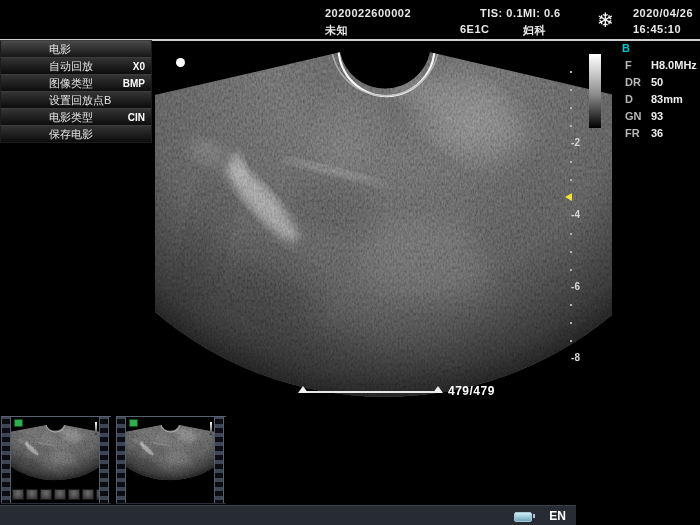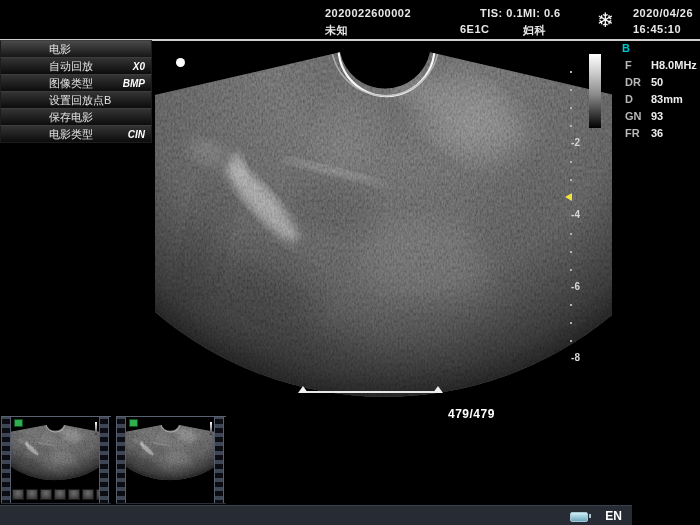--- a/index.html
+++ b/index.html
@@ -14,21 +14,21 @@
   
   #cine-menu{position:absolute;left:0;top:41px;width:152px;}
   .menu-row{
     position:relative;height:15px;padding:1px 6px 0 8px;
     background:linear-gradient(#343434,#0c0c0c);
     border:1px solid #1c1c1c;border-top-color:#3d3d3d;margin-top:-1px;
     display:flex;justify-content:space-between;align-items:center;
   }
   .menu-row.hdr{background:linear-gradient(#4a4a4a,#161616);}
   .ml{font-size:11px;color:#e4e4e4;padding-left:40px;}
-  .mv{font-size:10px;font-weight:bold;color:#fff;font-style:italic;}
+  .mv{font-size:10px;font-weight:bold;color:#fff;}
   
   #mode-label{position:absolute;left:622px;top:42px;font-size:11px;font-weight:bold;color:#00c8d2;}
   #param-panel{position:absolute;left:625px;top:59px;width:72px;}
   .prow{display:flex;height:17px;font-size:11px;font-weight:bold;}
   .pl{width:26px;color:#b8b8b8;}
   .pv{color:#ececec;}
   
   #graybar{position:absolute;left:589px;top:54px;width:12px;height:74px;
     background:linear-gradient(#ffffff,#cdcdcd 25%,#8a8a8a 55%,#2e2e2e 85%,#000);}
   
@@ -38,34 +38,34 @@
   #focus-marker{position:absolute;left:9px;width:0;height:0;
     border-top:4px solid transparent;border-bottom:4px solid transparent;
     border-right:7px solid #f2e33a;}
   
   #probe-dot{position:absolute;left:176px;top:58px;width:9px;height:9px;border-radius:50%;background:#fff;}
   
   #cine-bar{position:absolute;left:290px;top:381px;width:230px;height:20px;}
   #cine-line{position:absolute;left:12px;top:10px;width:138px;height:2px;background:#e8e8e8;}
   .cine-tri{position:absolute;top:5px;width:0;height:0;
     border-left:5px solid transparent;border-right:5px solid transparent;border-bottom:7px solid #f0f0f0;}
-  #cine-frames{position:absolute;left:158px;top:3px;font-size:12px;font-weight:bold;color:#fff;letter-spacing:0.5px;margin-top:23px;}
+  #cine-frames{position:absolute;left:158px;top:3px;font-size:12px;font-weight:bold;color:#fff;letter-spacing:0.5px;}
   
   .thumb{position:absolute;top:416px;width:110px;height:86px;background:#000;
     border-top:1px solid #5a6170;border-bottom:1px solid #2a2f3a;display:flex;}
   .sprocket{width:10px;background:
     repeating-linear-gradient(#3e4654 0 2px, #0b0d12 2px 7px, #3e4654 7px 9px) ;
     background-color:#3e4654;border-left:1px solid #555d6e;border-right:1px solid #555d6e;box-sizing:border-box;}
   .thumb-inner{position:relative;width:88px;background:#000;overflow:hidden;}
   .mini-badge{position:absolute;left:3px;top:2px;width:7px;height:6px;background:#2fae4f;border:1px solid #0d4f21;}
   .mini-graybar{position:absolute;right:2px;top:5px;width:2px;height:13px;background:linear-gradient(#fff,#333);}
   .mini-strip{position:absolute;left:1px;bottom:3px;display:flex;gap:2px;}
   .mini-strip span{width:10px;height:9px;background:radial-gradient(circle at 50% 35%, #6e6e6e, #2c2c2c);border:1px solid #1a1a1a;}
   
-  #taskbar{position:absolute;left:0;top:505px;width:632px;height:20px;background:#272b34;border-top:1px solid #3a404d;}
+  #taskbar{position:absolute;left:0;top:505px;width:576px;height:20px;background:#272b34;border-top:1px solid #3a404d;}
   #battery-icon{position:absolute;right:44px;top:6px;width:16px;height:8px;border:1px solid #a8c6d4;border-radius:2px;background:linear-gradient(#cdeef7,#6fa8ba);}
   #battery-icon:after{content:"";position:absolute;right:-4px;top:1px;width:2px;height:4px;background:#a8c6d4;}
   #lang-indicator{position:absolute;right:10px;top:3px;font-size:12px;font-weight:bold;color:#fff;}
   svg{display:block;}
 </style>
 </head>
 <body>
 
 <div id="screen">
 
@@ -150,26 +150,26 @@
       </div>
       <div class="menu-row">
         <span class="ml">图像类型</span>
         <span class="mv">BMP</span>
       </div>
       <div class="menu-row">
         <span class="ml">设置回放点B</span>
         <span class="mv"></span>
       </div>
       <div class="menu-row">
+        <span class="ml">电影类型</span>
+        <span class="mv">CIN</span>
+      </div>
+      <div class="menu-row">
         <span class="ml">保存电影</span>
         <span class="mv"></span>
-      </div>
-      <div class="menu-row">
-        <span class="ml">电影类型</span>
-        <span class="mv">CIN</span>
       </div>
     </div>
 
   <span id="mode-label">B</span>
   <div id="graybar"></div>
   <div id="param-panel">
       <div class="prow">
         <span class="pl">F</span>
         <span class="pv">H8.0MHz</span>
       </div>

